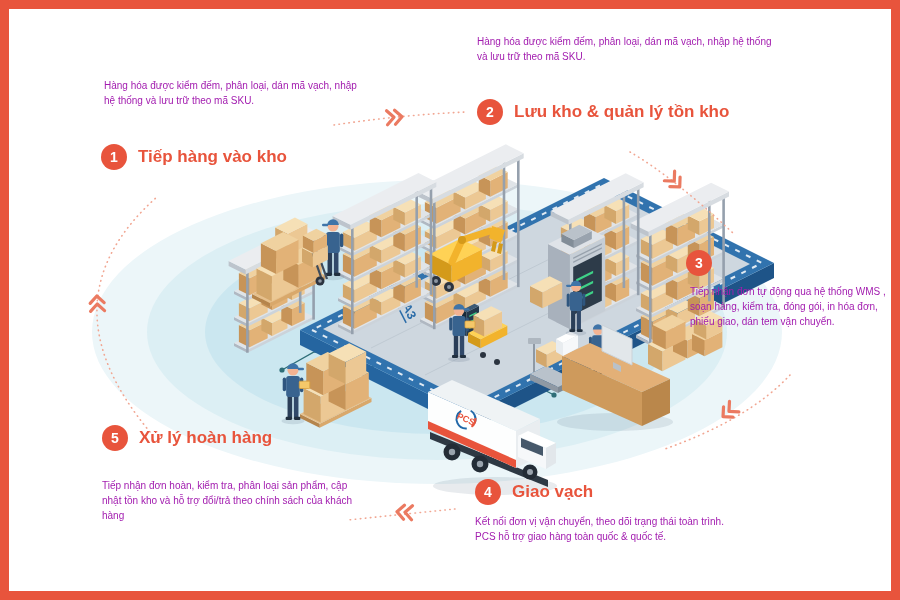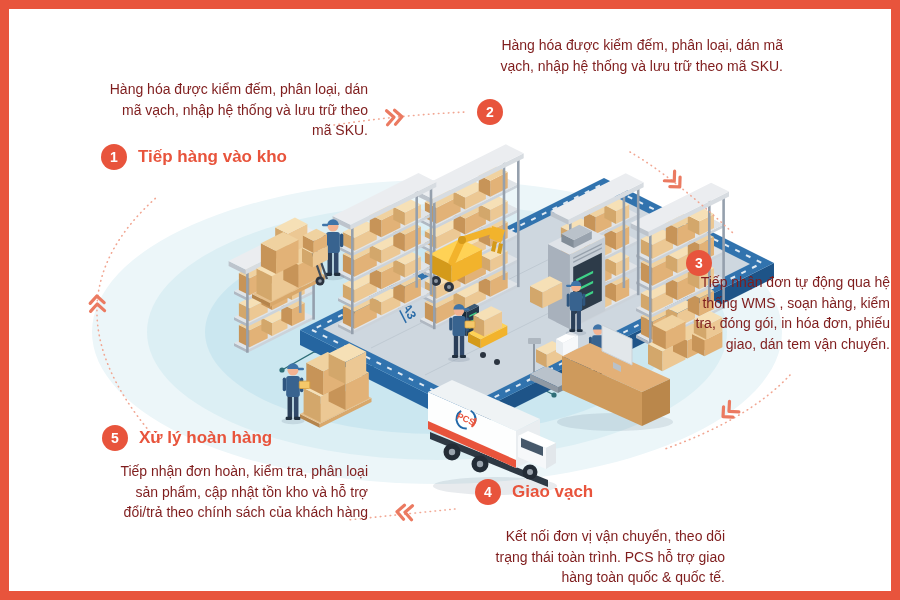--- a/index.html
+++ b/index.html
@@ -1,21 +1,21 @@
 <!DOCTYPE html>
 <html><head>
 <meta charset="utf-8">
 <style>
   html,body{margin:0;padding:0;background:#ffffff;}
   .canvas{position:relative;width:900px;height:600px;background:#ffffff;overflow:hidden;
           font-family:"Liberation Sans","DejaVu Sans",sans-serif;}
   .frame{position:absolute;inset:0;border:9px solid #E8543C;pointer-events:none;z-index:60;}
   svg.scene{position:absolute;left:0;top:0;z-index:1;}
   .step{position:absolute;z-index:30;}
-  .desc{font-size:14px;line-height:1.48;color:#7f1d1d;text-align:right;}
+  .desc{font-size:10px;line-height:1.48;color:#a21caf;}
   .row{display:flex;align-items:center;gap:11px;}
   .badge{width:26px;height:26px;border-radius:50%;background:#E8543C;color:#fff;
          font-size:14px;font-weight:bold;display:flex;align-items:center;justify-content:center;flex:0 0 26px;}
   .title{font-size:17px;font-weight:bold;color:#E8543C;white-space:nowrap;}
 </style>
 </head>
 <body>
 
 <div class="canvas">
 
@@ -576,33 +576,34 @@
 
   <div class="step desc" style="left:104px;top:79px;width:264px;">Hàng hóa được kiểm đếm, phân loại, dán mã vạch, nhập hệ thống và lưu trữ theo mã SKU.</div>
   <div class="step row" style="left:101px;top:144px;">
     <div class="badge">1</div>
     <div class="title">Tiếp hàng vào kho</div>
   </div>
 
   <div class="step desc" style="left:477px;top:35px;width:306px;">Hàng hóa được kiểm đếm, phân loại, dán mã vạch, nhập hệ thống và lưu trữ theo mã SKU.</div>
   <div class="step row" style="left:477px;top:99px;">
     <div class="badge">2</div>
+    <div class="title">Lưu kho &amp; quản lý tồn kho</div>
   </div>
 
   <div class="step row" style="left:686px;top:250px;">
     <div class="badge">3</div>
   </div>
-  <div class="step desc" style="left:690px;top:272px;width:200px;">Tiếp nhận đơn tự động qua hệ thống WMS , soạn hàng, kiểm tra, đóng gói, in hóa đơn, phiếu giao, dán tem vận chuyển.</div>
+  <div class="step desc" style="left:690px;top:285px;width:200px;">Tiếp nhận đơn tự động qua hệ thống WMS , soạn hàng, kiểm tra, đóng gói, in hóa đơn, phiếu giao, dán tem vận chuyển.</div>
 
   <div class="step row" style="left:475px;top:479px;">
     <div class="badge">4</div>
     <div class="title">Giao vạch</div>
   </div>
-  <div class="step desc" style="left:475px;top:526px;width:250px;">Kết nối đơn vị vận chuyển, theo dõi trạng thái toàn trình. PCS hỗ trợ giao hàng toàn quốc &amp; quốc tế.</div>
+  <div class="step desc" style="left:475px;top:515px;width:250px;">Kết nối đơn vị vận chuyển, theo dõi trạng thái toàn trình. PCS hỗ trợ giao hàng toàn quốc &amp; quốc tế.</div>
 
   <div class="step row" style="left:102px;top:425px;">
     <div class="badge">5</div>
     <div class="title">Xử lý hoàn hàng</div>
   </div>
-  <div class="step desc" style="left:102px;top:461px;width:266px;">Tiếp nhận đơn hoàn, kiểm tra, phân loại sản phẩm, cập nhật tồn kho và hỗ trợ đổi/trả theo chính sách của khách hàng</div>
+  <div class="step desc" style="left:102px;top:479px;width:266px;">Tiếp nhận đơn hoàn, kiểm tra, phân loại sản phẩm, cập nhật tồn kho và hỗ trợ đổi/trả theo chính sách của khách hàng</div>
 
   <div class="frame"></div>
 </div>
 
 </body></html>

